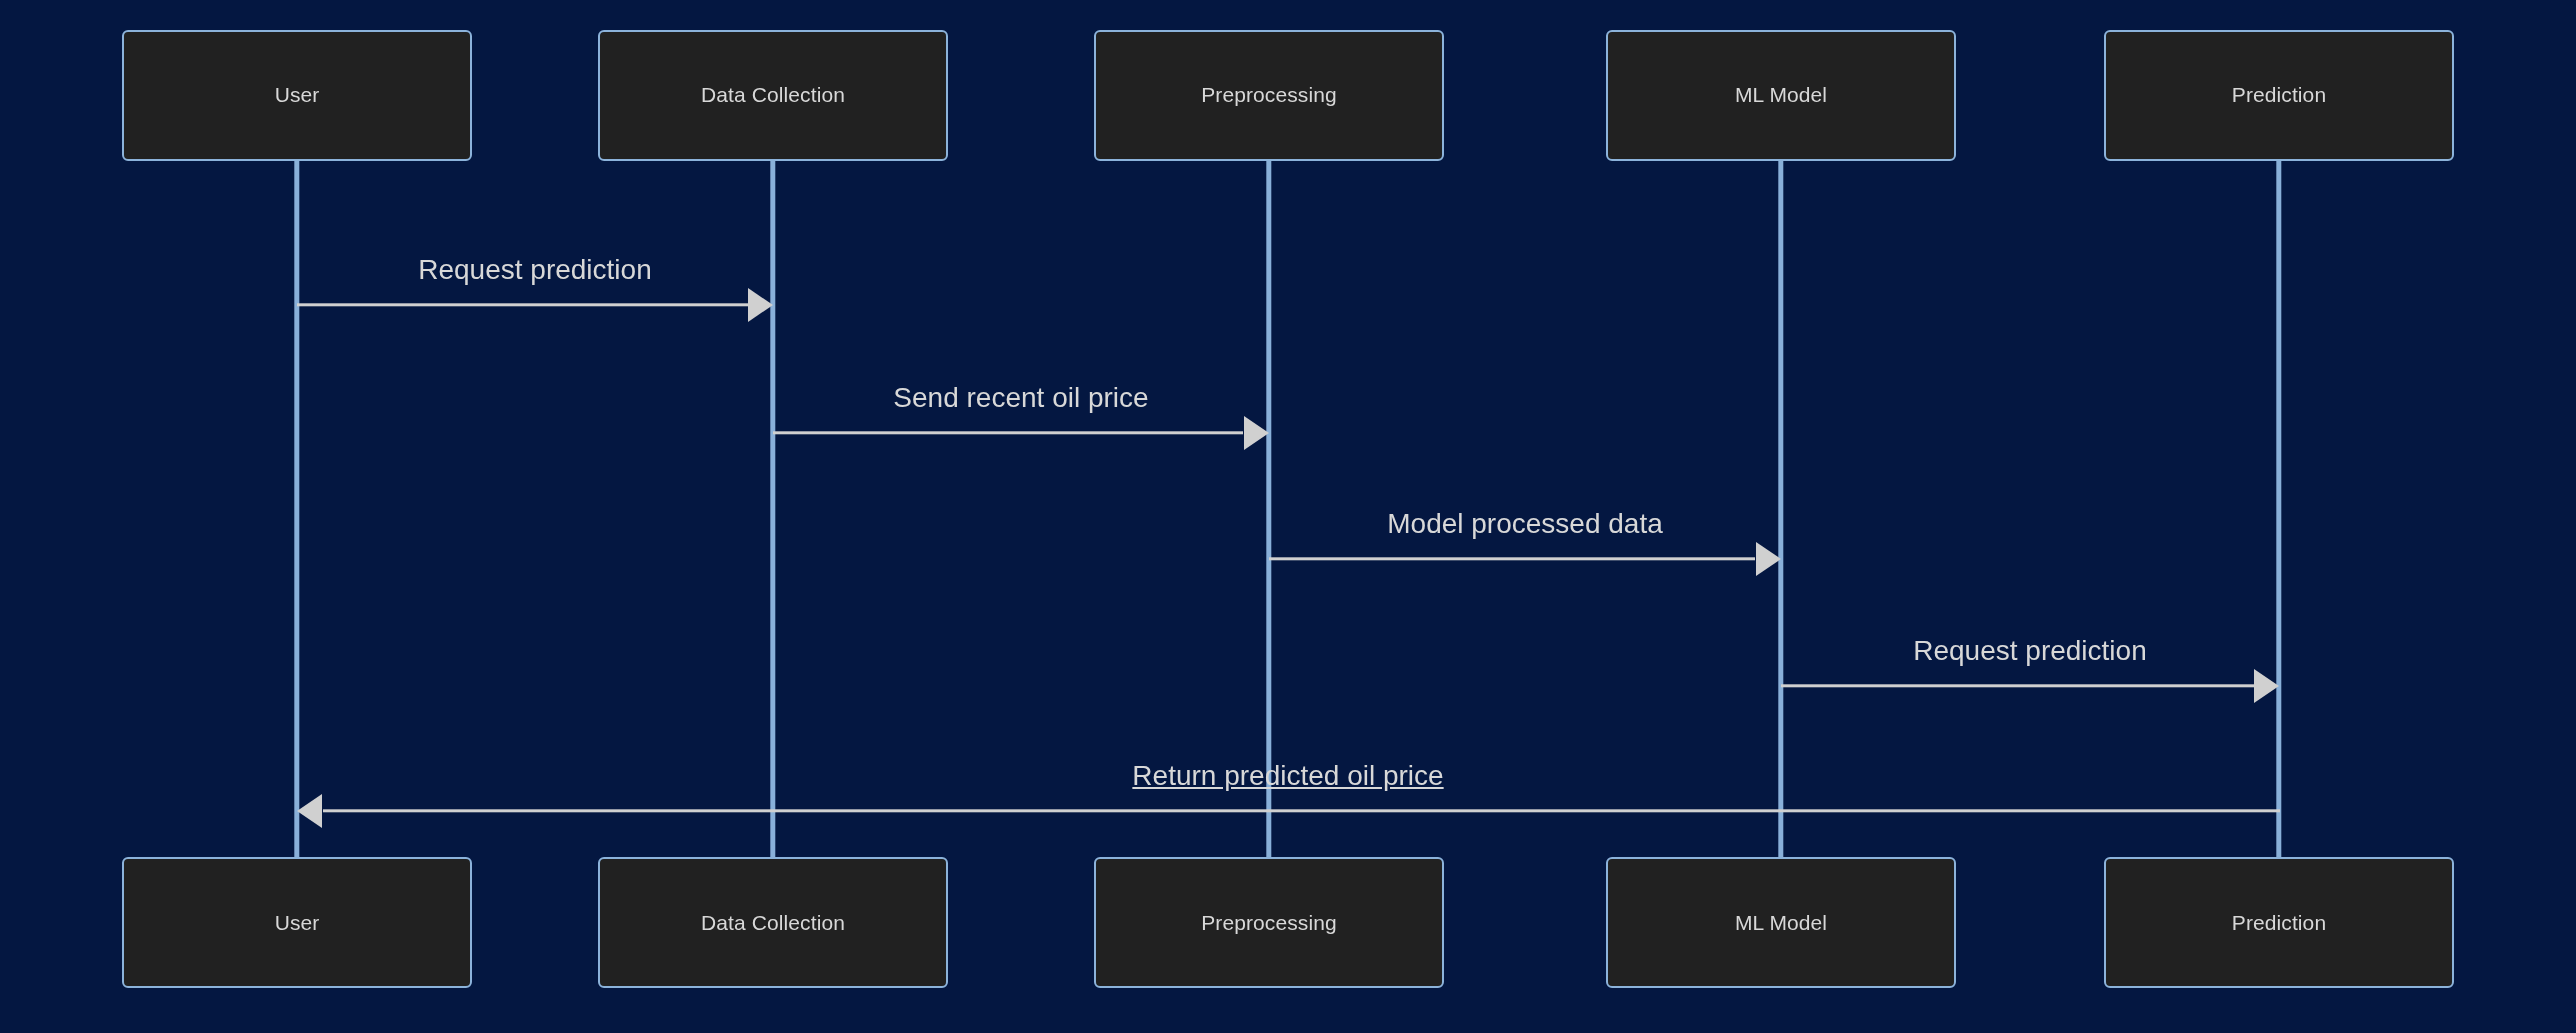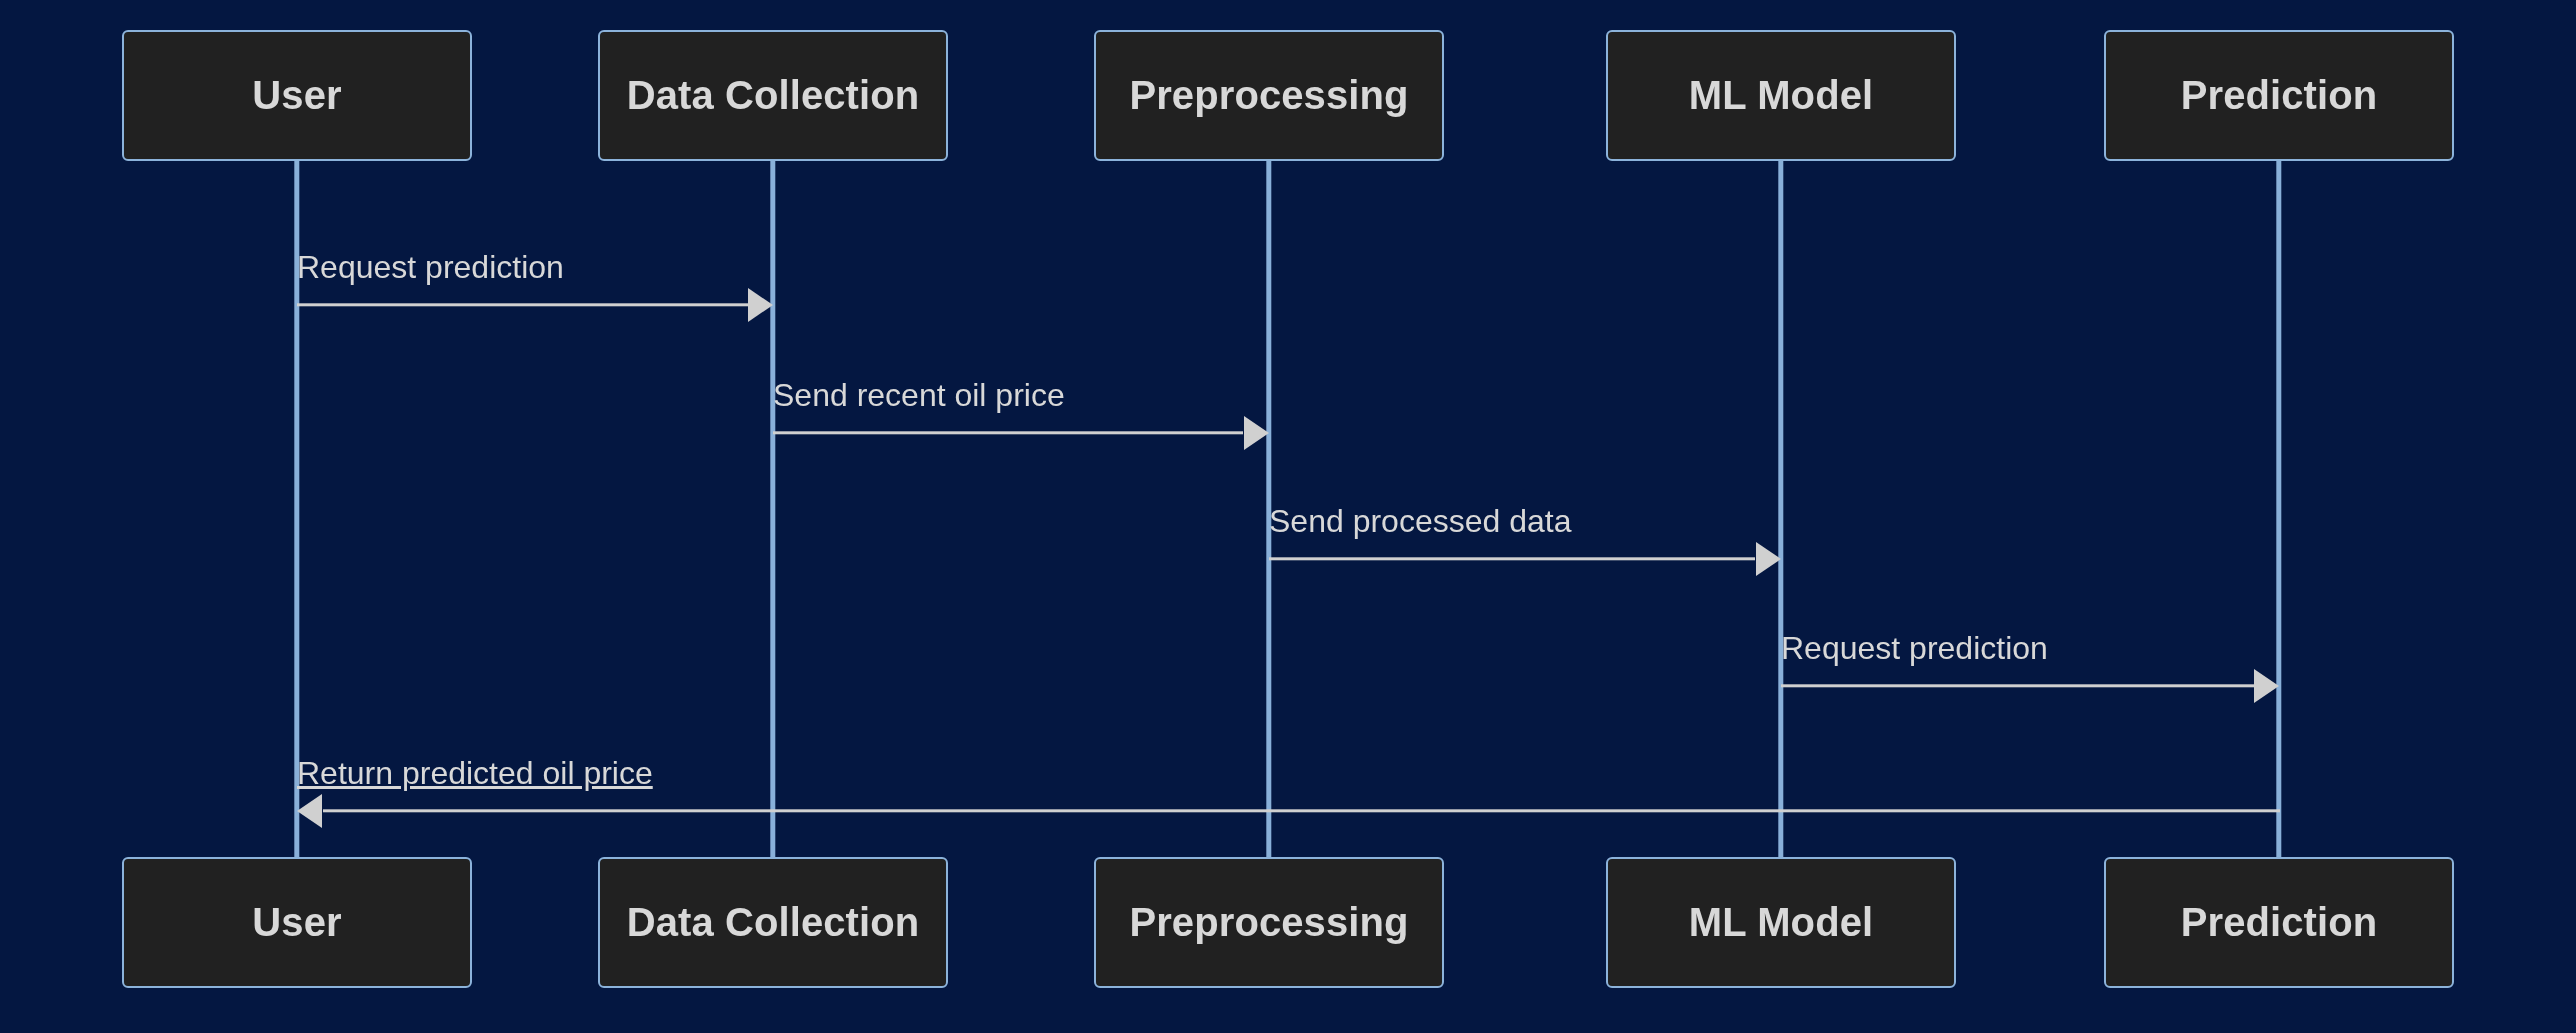--- a/index.html
+++ b/index.html
@@ -38,23 +38,23 @@
     background: #212121;
     border: 2px solid #8cb3db;
     border-radius: 6px;
     display: flex;
     align-items: center;
     justify-content: center;
     transform: translateX(-175px);
   }
   .participant-label {
     color: #d8d8d8;
-    font-size: 40px;
+    font-size: 21px;
     font-family: "Liberation Sans", sans-serif;
-    font-weight: 700;
+    font-weight: 400;
     letter-spacing: 0.1px;
     white-space: nowrap;
   }
 
   
   .message {
     position: absolute;
     height: 0;
   }
   .message-line {
@@ -77,24 +77,25 @@
   .arrowhead.right {
     border-left: 25.5px solid #d0d0d0;
   }
   .arrowhead.left {
     border-right: 25.5px solid #d0d0d0;
   }
   .message-label {
     position: absolute;
     top: 0;
     color: #d8d8d8;
-    font-size: 32px;
+    font-size: 28px;
     font-family: "Liberation Sans", sans-serif;
     font-weight: 400;
     white-space: nowrap;
+    text-align: center;
     transform: translateY(-100%);
   }
 </style>
 </head>
 <body>
 
 <div id="diagram-root">
 
 <div class="lifeline" style="left: 297px; top: 161px; height: 696px; background: rgb(137, 176, 217);"></div>
     <div class="lifeline" style="left: 773px; top: 161px; height: 696px; background: rgb(137, 176, 217);"></div>
@@ -137,21 +138,21 @@
       <div class="message-label" style="color: rgb(216, 216, 216); left: 297px; width: 476px; margin-top: -19px;">Request prediction</div>
     </div>
     <div class="message" style="left: 0px; top: 433px; width: 2576px;">
       <div class="message-line" style="background: rgb(208, 208, 208); left: 773px; width: 470px;"></div>
       <div class="arrowhead right" style="left: 1244px; border-left-color: rgb(208, 208, 208);"></div>
       <div class="message-label" style="color: rgb(216, 216, 216); left: 773px; width: 496px; margin-top: -19px;">Send recent oil price</div>
     </div>
     <div class="message" style="left: 0px; top: 559px; width: 2576px;">
       <div class="message-line" style="background: rgb(208, 208, 208); left: 1269px; width: 486px;"></div>
       <div class="arrowhead right" style="left: 1756px; border-left-color: rgb(208, 208, 208);"></div>
-      <div class="message-label" style="color: rgb(216, 216, 216); left: 1269px; width: 512px; margin-top: -19px;">Send processed data</div>
+      <div class="message-label" style="color: rgb(216, 216, 216); left: 1269px; width: 512px; margin-top: -19px;">Model processed data</div>
     </div>
     <div class="message" style="left: 0px; top: 686px; width: 2576px;">
       <div class="message-line" style="background: rgb(208, 208, 208); left: 1781px; width: 473px;"></div>
       <div class="arrowhead right" style="left: 2254px; border-left-color: rgb(208, 208, 208);"></div>
       <div class="message-label" style="color: rgb(216, 216, 216); left: 1781px; width: 498px; margin-top: -19px;">Request prediction</div>
     </div>
     <div class="message" style="left: 0px; top: 811px; width: 2576px;">
       <div class="message-line" style="background: rgb(208, 208, 208); left: 323px; width: 1957px;"></div>
       <div class="arrowhead left" style="left: 297px; border-right-color: rgb(208, 208, 208);"></div>
       <div class="message-label" style="color: rgb(216, 216, 216); left: 297px; width: 1982px; margin-top: -19px; text-decoration: underline;">Return predicted oil price</div>

